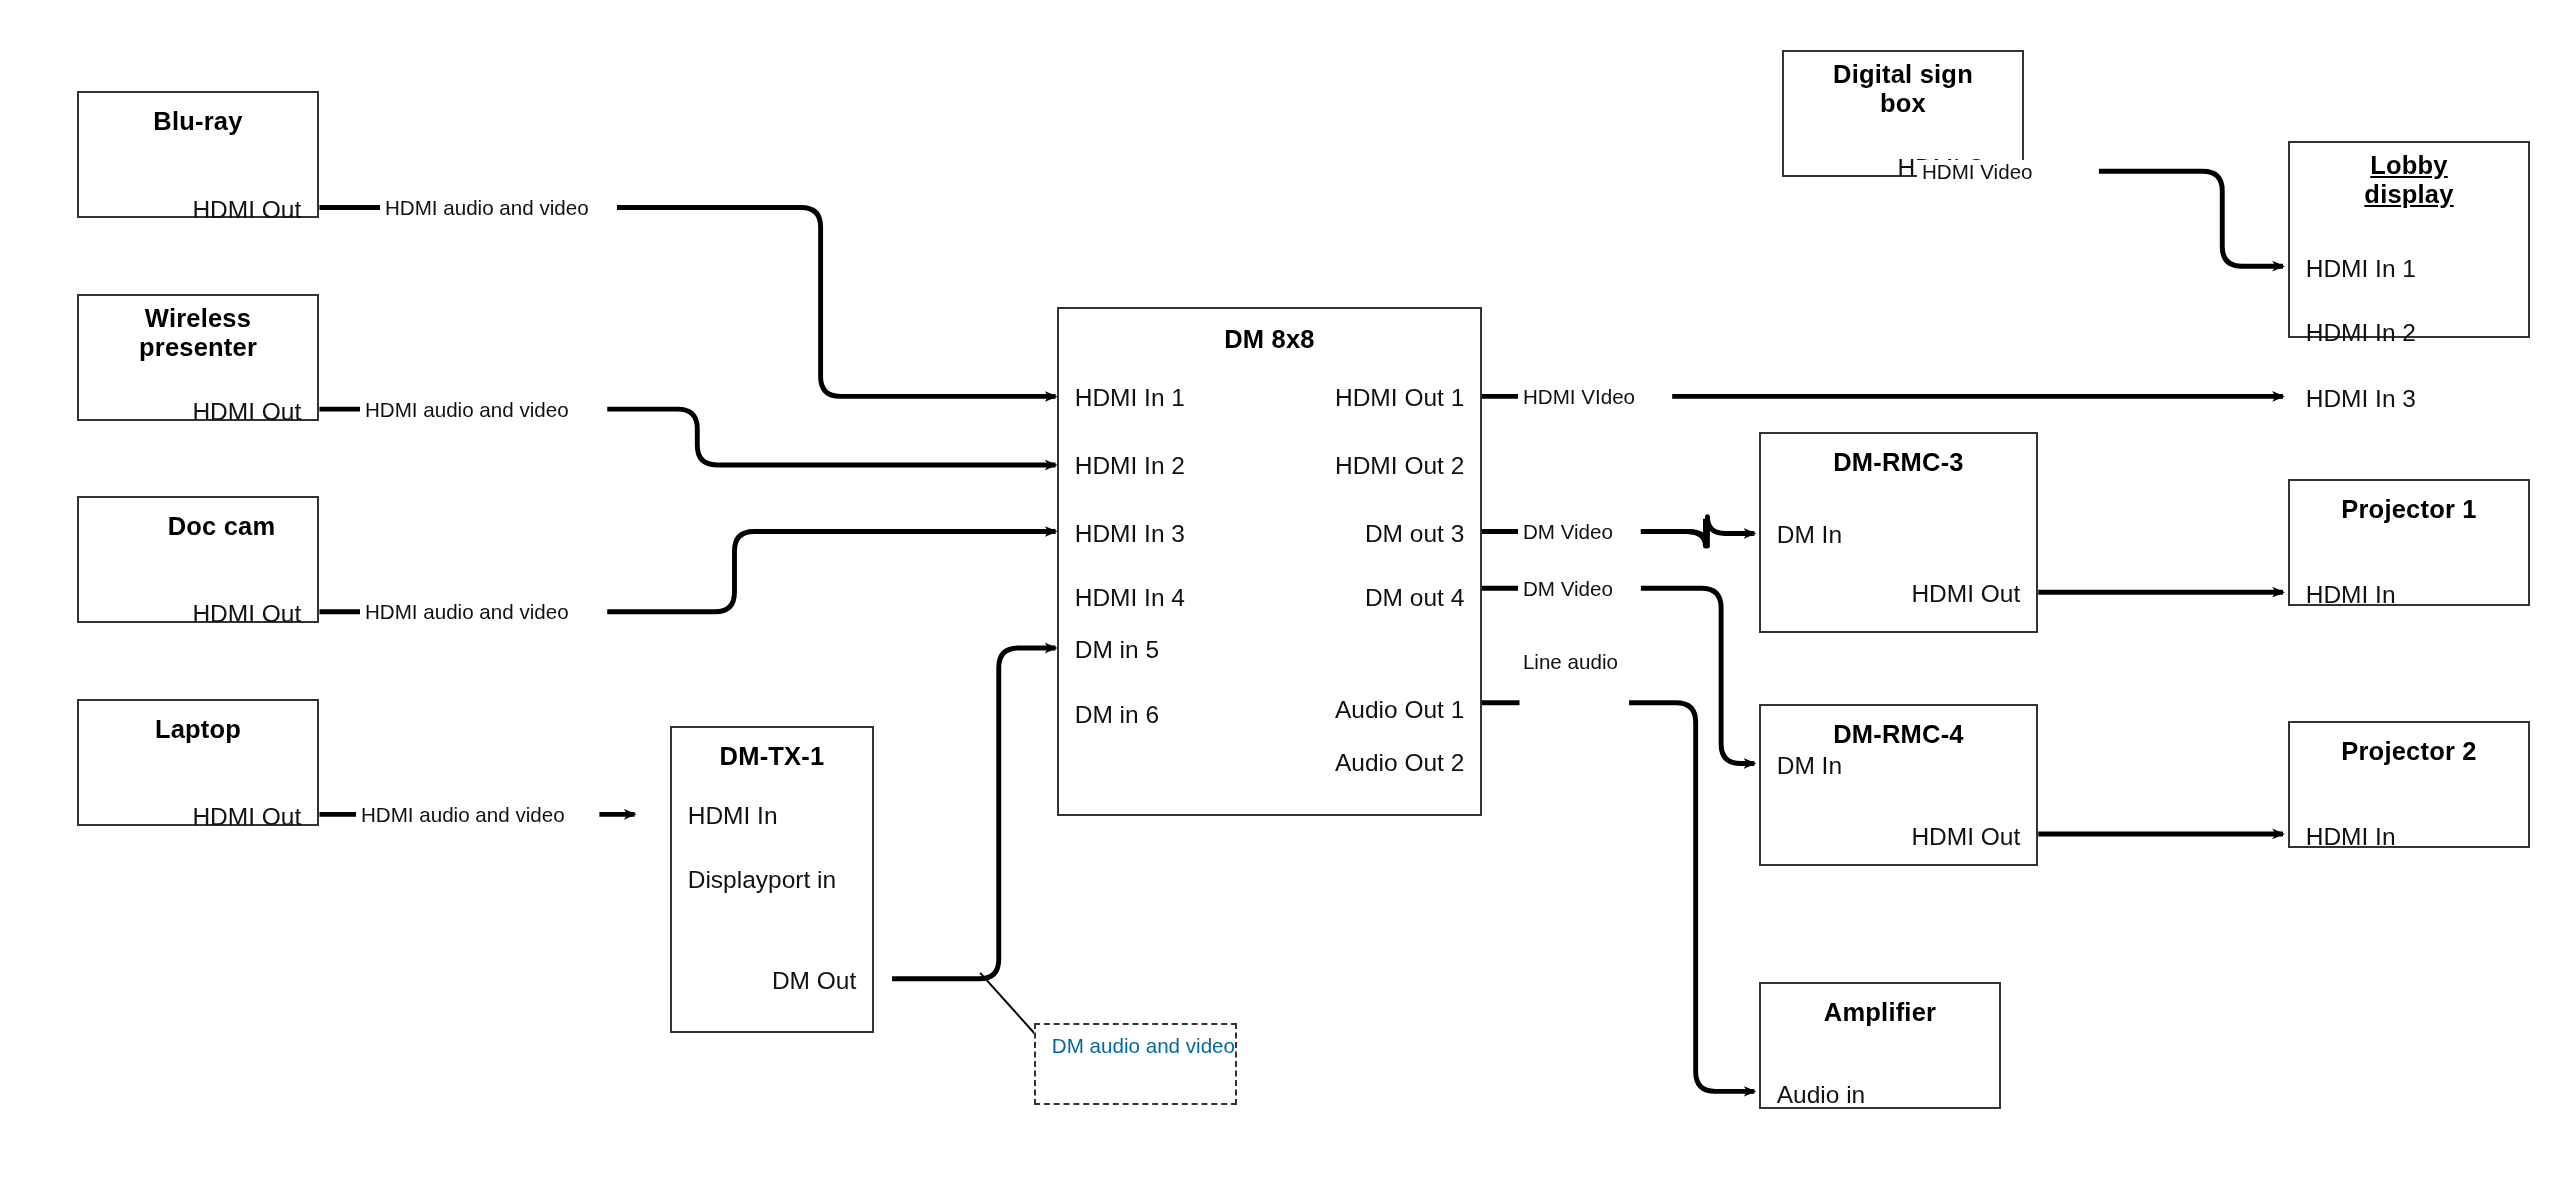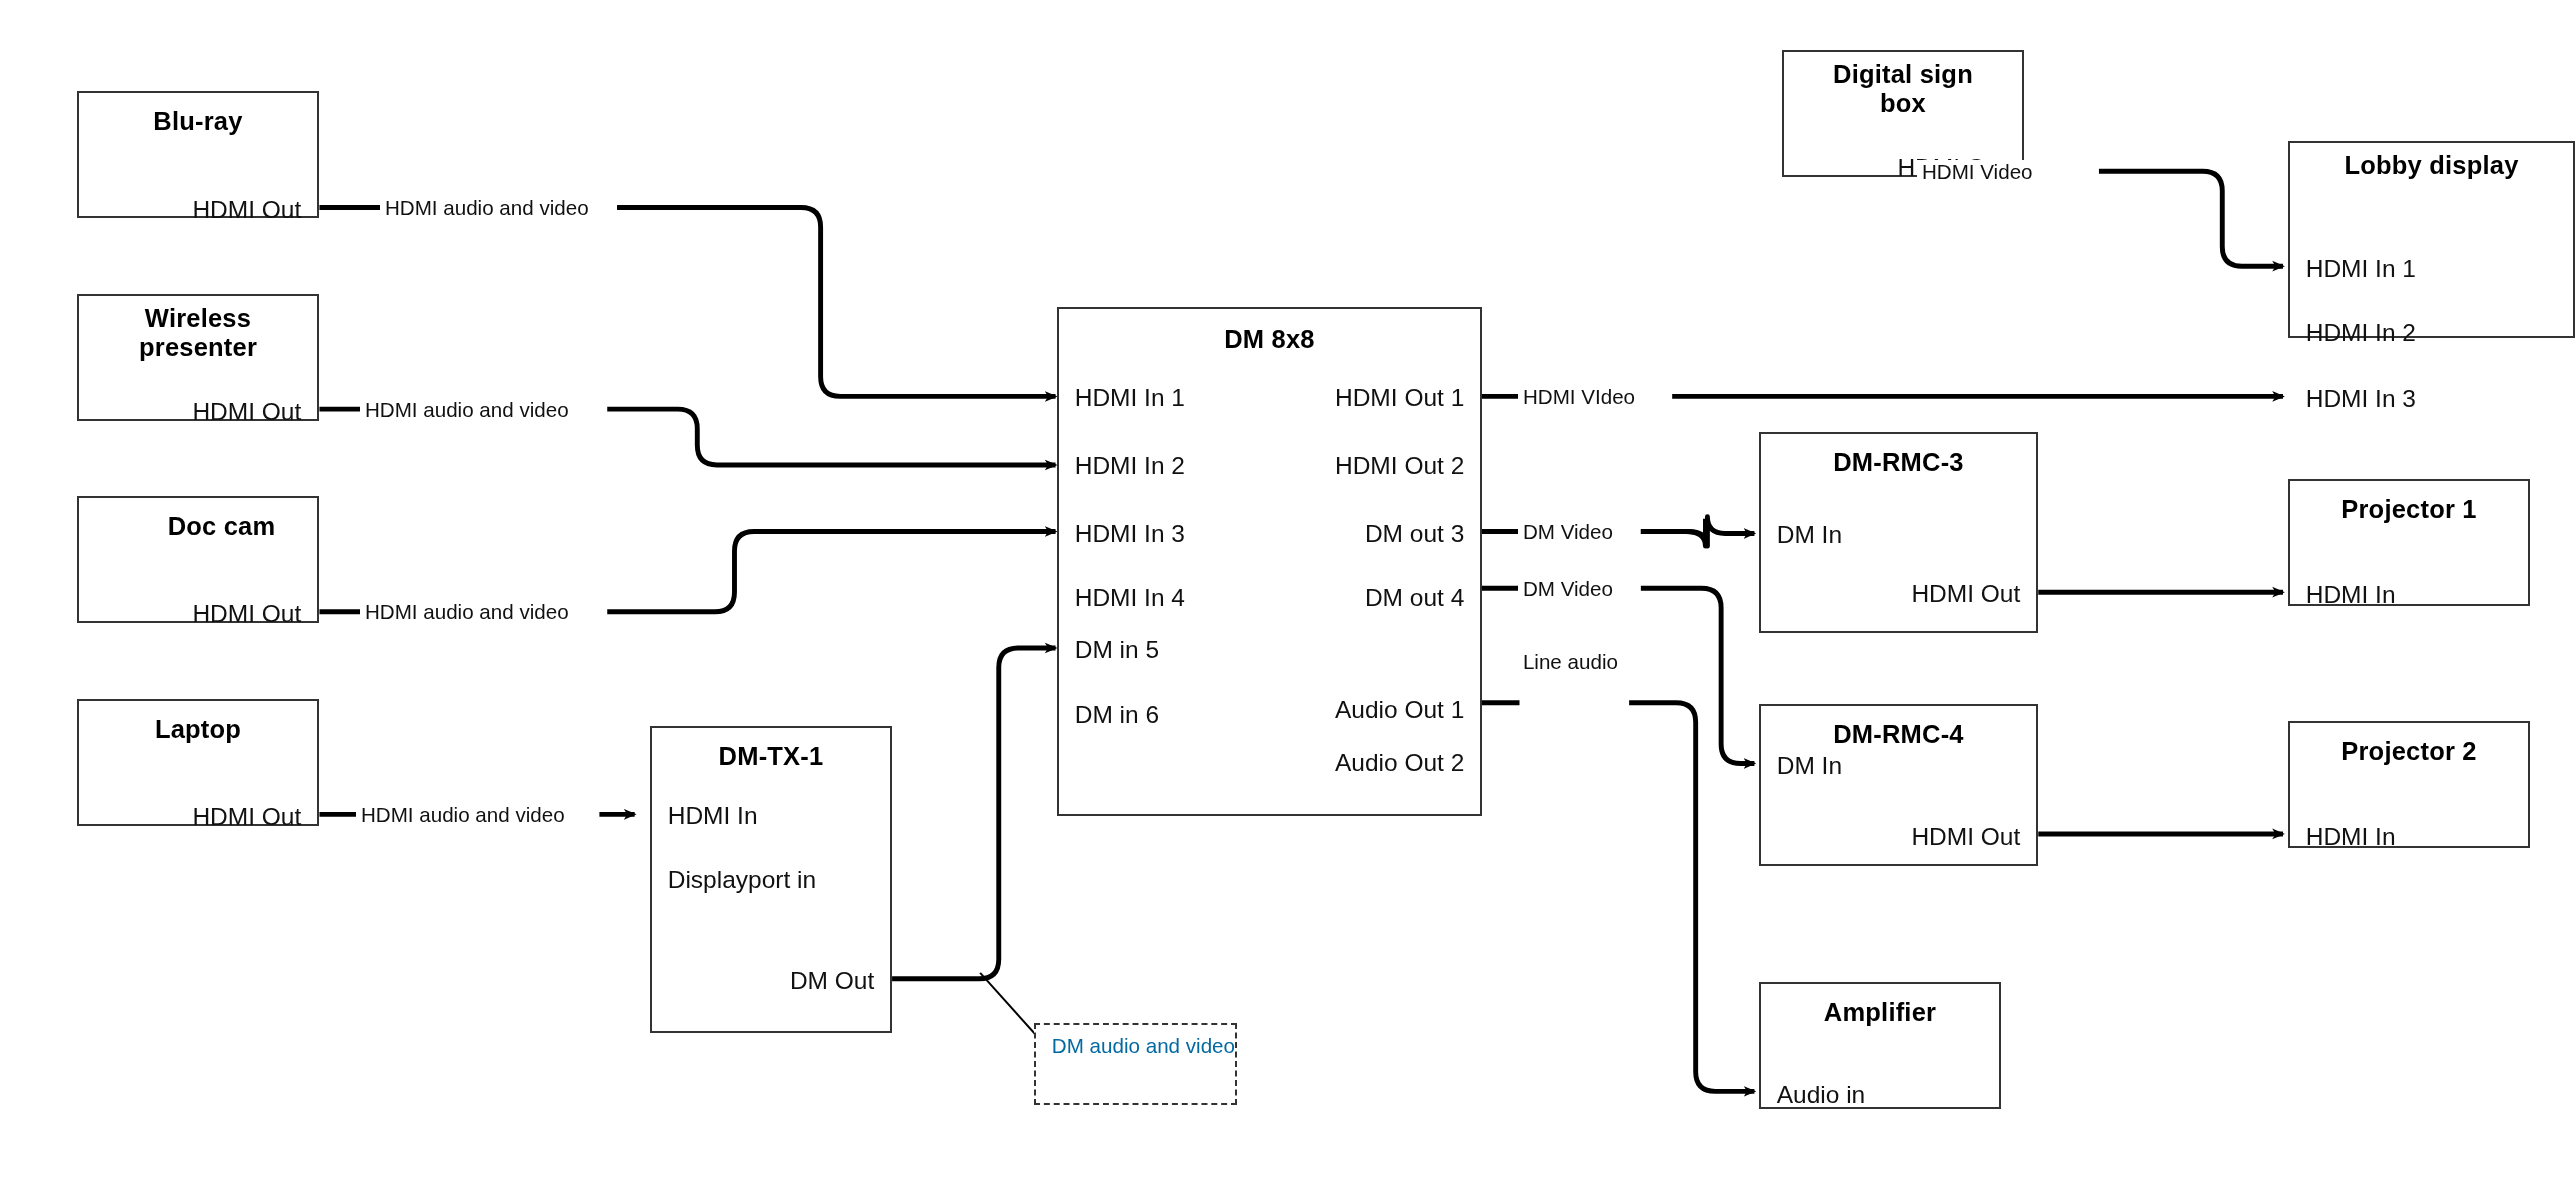--- a/index.html
+++ b/index.html
@@ -75,21 +75,21 @@
   <div class="node" style="left:77px;top:496px;width:242px;height:127px;padding-left:47px;">
     <div class="title" style="margin-top:13.7px;">Doc cam</div>
     <div class="port r" style="top:102px;">HDMI Out</div>
   </div>
 
   <div class="node" style="left:77px;top:699px;width:242px;height:127px;">
     <div class="title" style="margin-top:13.7px;">Laptop</div>
     <div class="port r" style="top:102px;">HDMI Out</div>
   </div>
 
-  <div class="node" style="left:650px;top:726px;width:242px;height:307px;">
+  <div class="node" style="left:670px;top:726px;width:204px;height:307px;">
     <div class="title" style="margin-top:13.7px;">DM-TX-1</div>
     <div class="port l" style="top:74px;">HDMI In</div>
     <div class="port l" style="top:138px;">Displayport in</div>
     <div class="port r" style="top:239px;">DM Out</div>
   </div>
 
   <div class="node" style="left:1057px;top:307px;width:425px;height:509px;">
     <div class="title" style="margin-top:15.7px;">DM 8x8</div>
     <div class="port l" style="top:75px;">HDMI In 1</div>
     <div class="port l" style="top:143px;">HDMI In 2</div>
@@ -103,21 +103,21 @@
     <div class="port r" style="top:275px;">DM out 4</div>
     <div class="port r" style="top:387px;">Audio Out 1</div>
     <div class="port r" style="top:440px;">Audio Out 2</div>
   </div>
 
   <div class="node" style="left:1782px;top:50px;width:242px;height:127px;">
     <div class="title" style="margin-top:7.8px;padding:0 27.4px;">Digital sign box</div>
     <div class="port r" style="top:102px;">HDMI Out</div>
   </div>
 
-  <div class="node" style="left:2288px;top:141px;width:287px;height:197px;">
+  <div class="node" style="left:2288px;top:141px;width:242px;height:197px;text-decoration:underline;">
     <div class="title" style="margin-top:7.8px;padding:0 39px;">Lobby display</div>
     <div class="port l" style="top:112px;">HDMI In 1</div>
     <div class="port l" style="top:176px;">HDMI In 2</div>
     <div class="port l" style="top:242px;">HDMI In 3</div>
   </div>
 
   <div class="node" style="left:1759px;top:432px;width:279px;height:201px;">
     <div class="title" style="margin-top:13.7px;">DM-RMC-3</div>
     <div class="port l" style="top:87px;">DM In</div>
     <div class="port r" style="top:146px;">HDMI Out</div>

